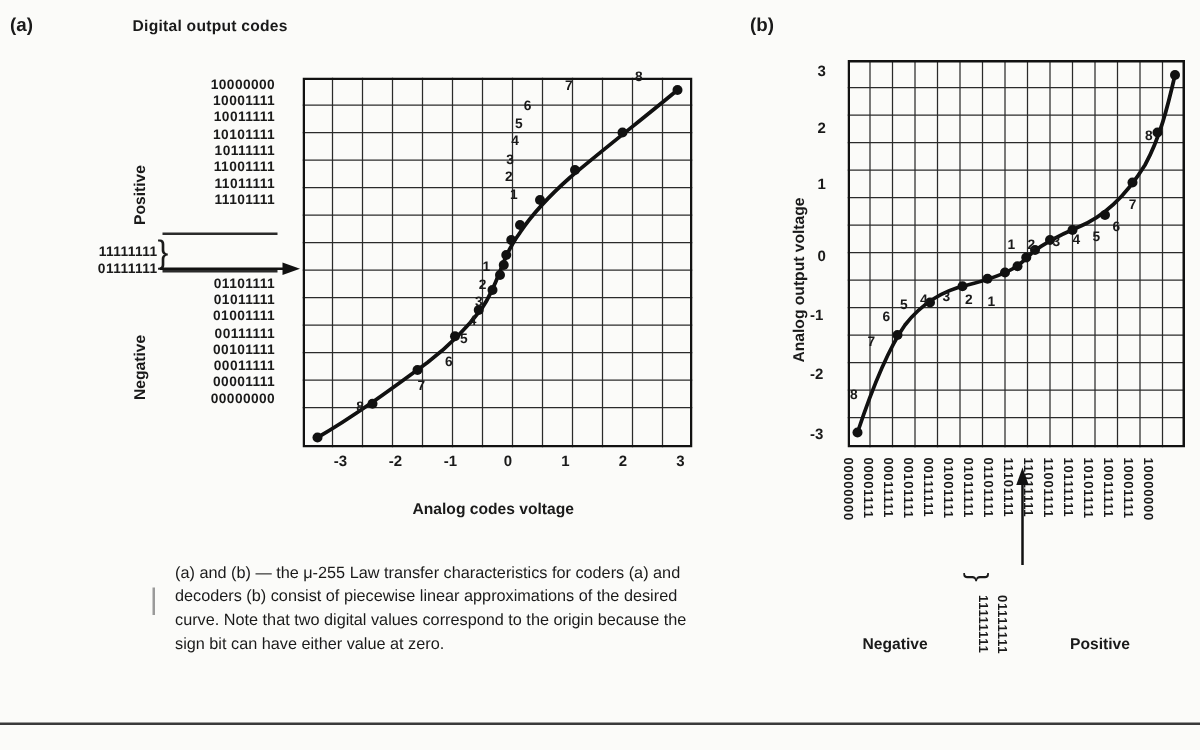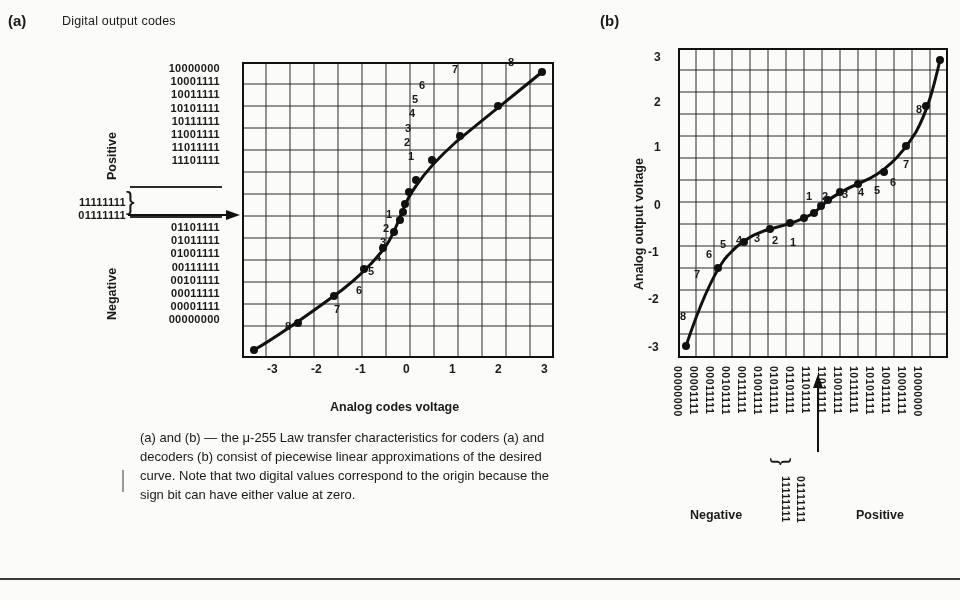--- a/index.html
+++ b/index.html
@@ -13,22 +13,23 @@
   }
   .page{position:absolute;inset:0;}
 
   
   .panel-letter{
     position:absolute;
     font-size:15px;font-weight:700;
   }
   .title-small{
     position:absolute;
-    font-size:12.5px;font-weight:400;
+    font-size:12.5px;font-weight:700;
     letter-spacing:.2px;
+    margin-left:44px;
   }
   .axis-title{
     position:absolute;
     font-size:12.5px;font-weight:700;
   }
   .vert{
     transform-origin:0 0;
     transform:rotate(-90deg);
     white-space:nowrap;
   }
@@ -305,17 +306,17 @@
 
   <div style="position:absolute;left:795px;top:458px;font-size:22px;transform:rotate(90deg);transform-origin:0 0;">}</div>
   <div id="codes-b-origin" style="position:absolute;left:792px;top:476px;width:60px;height:90px;">
       <div style="position: absolute; left: 0px; top: 0px; font-size: 10.5px; font-weight: 700; letter-spacing: 0.5px; white-space: nowrap; transform-origin: 0px 0px; transform: rotate(90deg);">11111111</div>
       <div style="position: absolute; left: 15px; top: 0px; font-size: 10.5px; font-weight: 700; letter-spacing: 0.5px; white-space: nowrap; transform-origin: 0px 0px; transform: rotate(90deg);">01111111</div>
     </div>
 
   <div class="axis-title" style="left:690px;top:508px;">Negative</div>
   <div class="axis-title" style="left:856px;top:508px;">Positive</div>
 
-  <div class="caption" style="left:140px;top:428px;">(a) and (b) — the μ-255 Law transfer characteristics for coders (a) and decoders (b) consist of piecewise linear approximations of the desired curve. Note that two digital values correspond to the origin because the sign bit can have either value at zero.</div>
+  <div class="caption" style="left:140px;top:448px;">(a) and (b) — the μ-255 Law transfer characteristics for coders (a) and decoders (b) consist of piecewise linear approximations of the desired curve. Note that two digital values correspond to the origin because the sign bit can have either value at zero.</div>
   <div class="rule" style="left:122px;top:470px;width:1.5px;height:22px;background:#9a9a9a;"></div>
 
   <div class="rule" style="left:0;top:578px;width:960px;height:2px;background:#3a3a3a;"></div>
 </div>
 
 </body></html>

